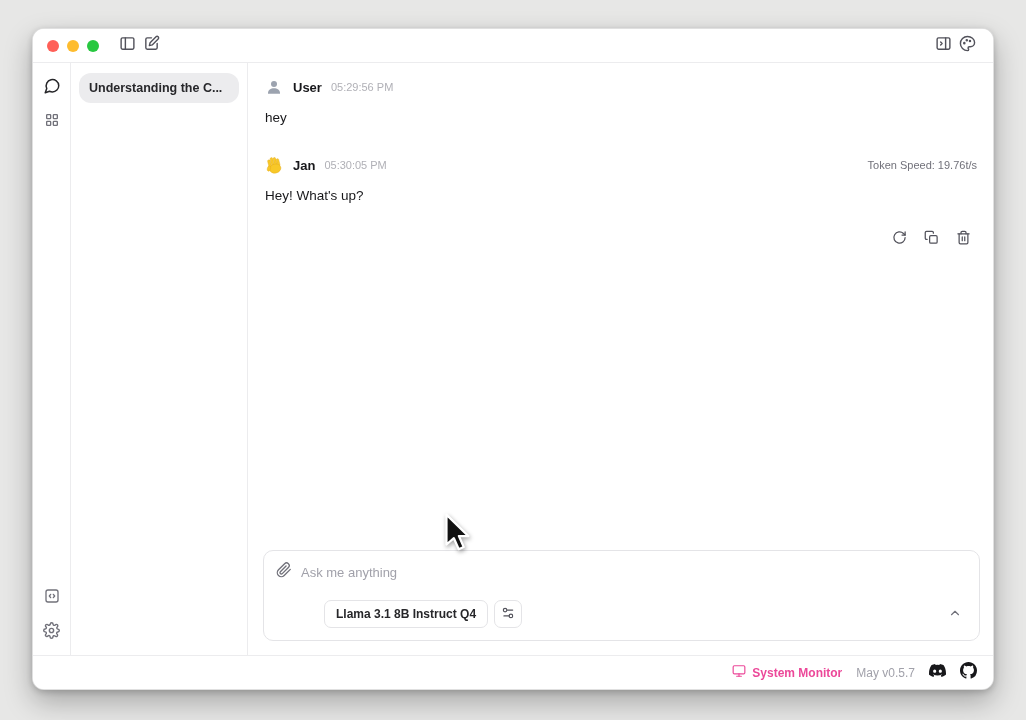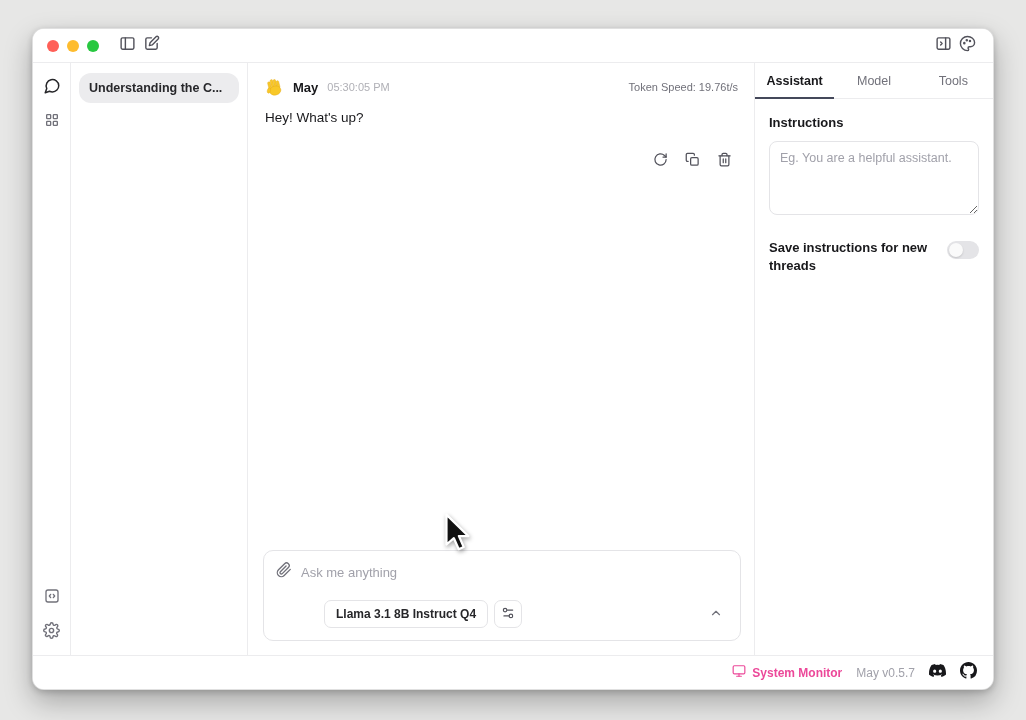--- a/index.html
+++ b/index.html
@@ -220,36 +220,49 @@
       </div>
     </div>
 
     <div class="threads">
       <div class="thread-item">Understanding the C...</div>
     </div>
 
     <div class="chat">
       <div class="messages">
 
+        <article class="msg-user">
+          <div class="msg-head">
+            <span class="avatar">
+              <svg width="18" height="18" viewBox="0 0 24 24" fill="#9ca3af">
+                  <circle cx="12" cy="8" r="4"></circle>
+                  <path d="M4 20c0-4 3.6-6.5 8-6.5s8 2.5 8 6.5v1H4z"></path>
+                </svg>
+            </span>
+            <span class="author">User</span>
+            <span class="timestamp">05:29:56 PM</span>
+          </div>
+          <p class="msg-text">hey</p>
+        </article>
 
         <article>
           <div class="msg-head">
             <span class="avatar">
               <svg width="20" height="20" viewBox="0 0 32 32">
                 <g fill="#f8c828" stroke="#e5a819" stroke-width="0.6" transform="rotate(-14 16 16)">
                   <rect x="7.5" y="6" width="4.2" height="15" rx="2.1"></rect>
                   <rect x="12.2" y="3.5" width="4.2" height="17" rx="2.1"></rect>
                   <rect x="16.9" y="4.5" width="4.2" height="16" rx="2.1"></rect>
                   <rect x="21.4" y="7.5" width="4" height="12" rx="2"></rect>
                   <ellipse cx="16.5" cy="22" rx="9.2" ry="7.2"></ellipse>
                   <ellipse cx="6.8" cy="19.5" rx="2.6" ry="4.4" transform="rotate(32 6.8 19.5)"></ellipse>
                 </g>
               </svg>
             </span>
-            <span class="author">May</span>
+            <span class="author">Jan</span>
             <span class="timestamp">05:30:05 PM</span>
             <span class="token-speed">Token Speed: 19.76t/s</span>
           </div>
           <p class="msg-text">Hey! What's up?</p>
           <div class="msg-actions">
             <button class="action-btn">
               <span>
                 <svg width="15" height="15" viewBox="0 0 24 24" fill="none" stroke="currentColor" stroke-width="2" stroke-linecap="round" stroke-linejoin="round">
                     <path d="M21 12a9 9 0 1 1-2.64-6.36L21 8"></path>
                     <polyline points="21 3 21 8 16 8"></polyline>
@@ -309,37 +322,20 @@
                 <svg width="14" height="14" viewBox="0 0 24 24" fill="none" stroke="currentColor" stroke-width="2" stroke-linecap="round" stroke-linejoin="round">
                     <polyline points="6 15 12 9 18 15"></polyline>
                   </svg>
               </span>
             </button>
           </div>
         </div>
       </div>
     </div>
 
-    <div class="panel">
-      <div class="tabs">
-        <div class="tab active">Assistant</div>
-        <div class="tab">Model</div>
-        <div class="tab">Tools</div>
-      </div>
-      <div class="panel-content">
-        <div class="panel-heading">Instructions</div>
-        <textarea class="instructions-area" placeholder="Eg. You are a helpful assistant." style=""></textarea>
-        <div class="toggle-row">
-          <div class="toggle-label">Save instructions for new threads</div>
-          <div class="toggle">
-            <span class="toggle-knob"></span>
-          </div>
-        </div>
-      </div>
-    </div>
 
   </div>
 
   <div class="statusbar">
     <div class="sys-monitor">
       <span>
         <svg width="14" height="14" viewBox="0 0 24 24" fill="none" stroke="currentColor" stroke-width="2" stroke-linecap="round" stroke-linejoin="round">
             <rect x="2" y="3" width="20" height="14" rx="2"></rect>
             <line x1="8" y1="21" x2="16" y2="21"></line>
             <line x1="12" y1="17" x2="12" y2="21"></line>

